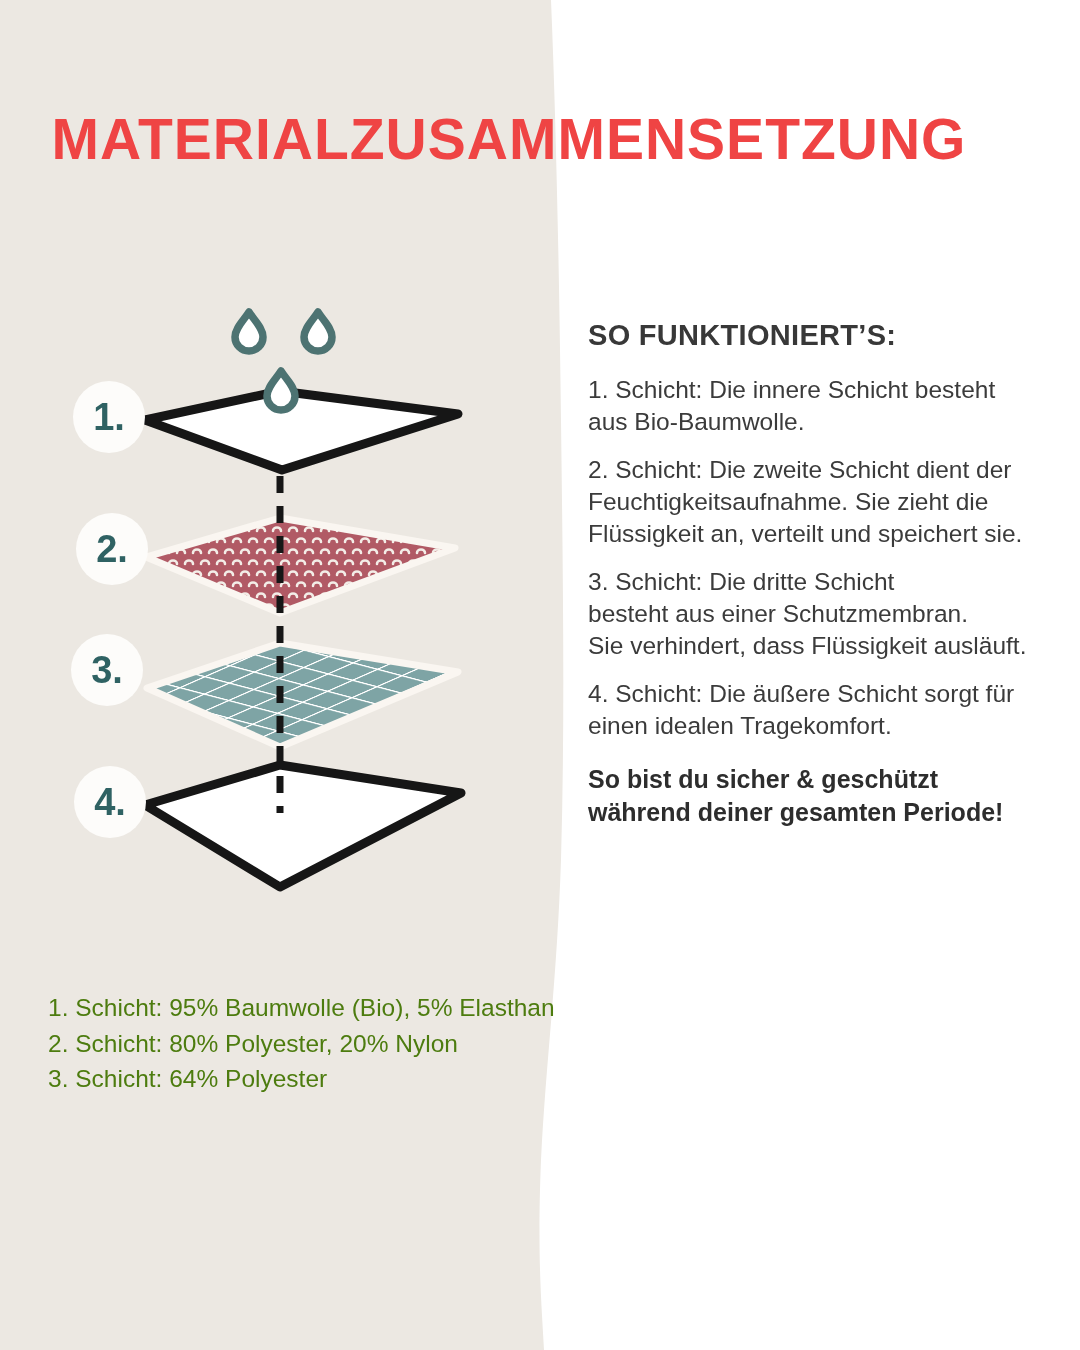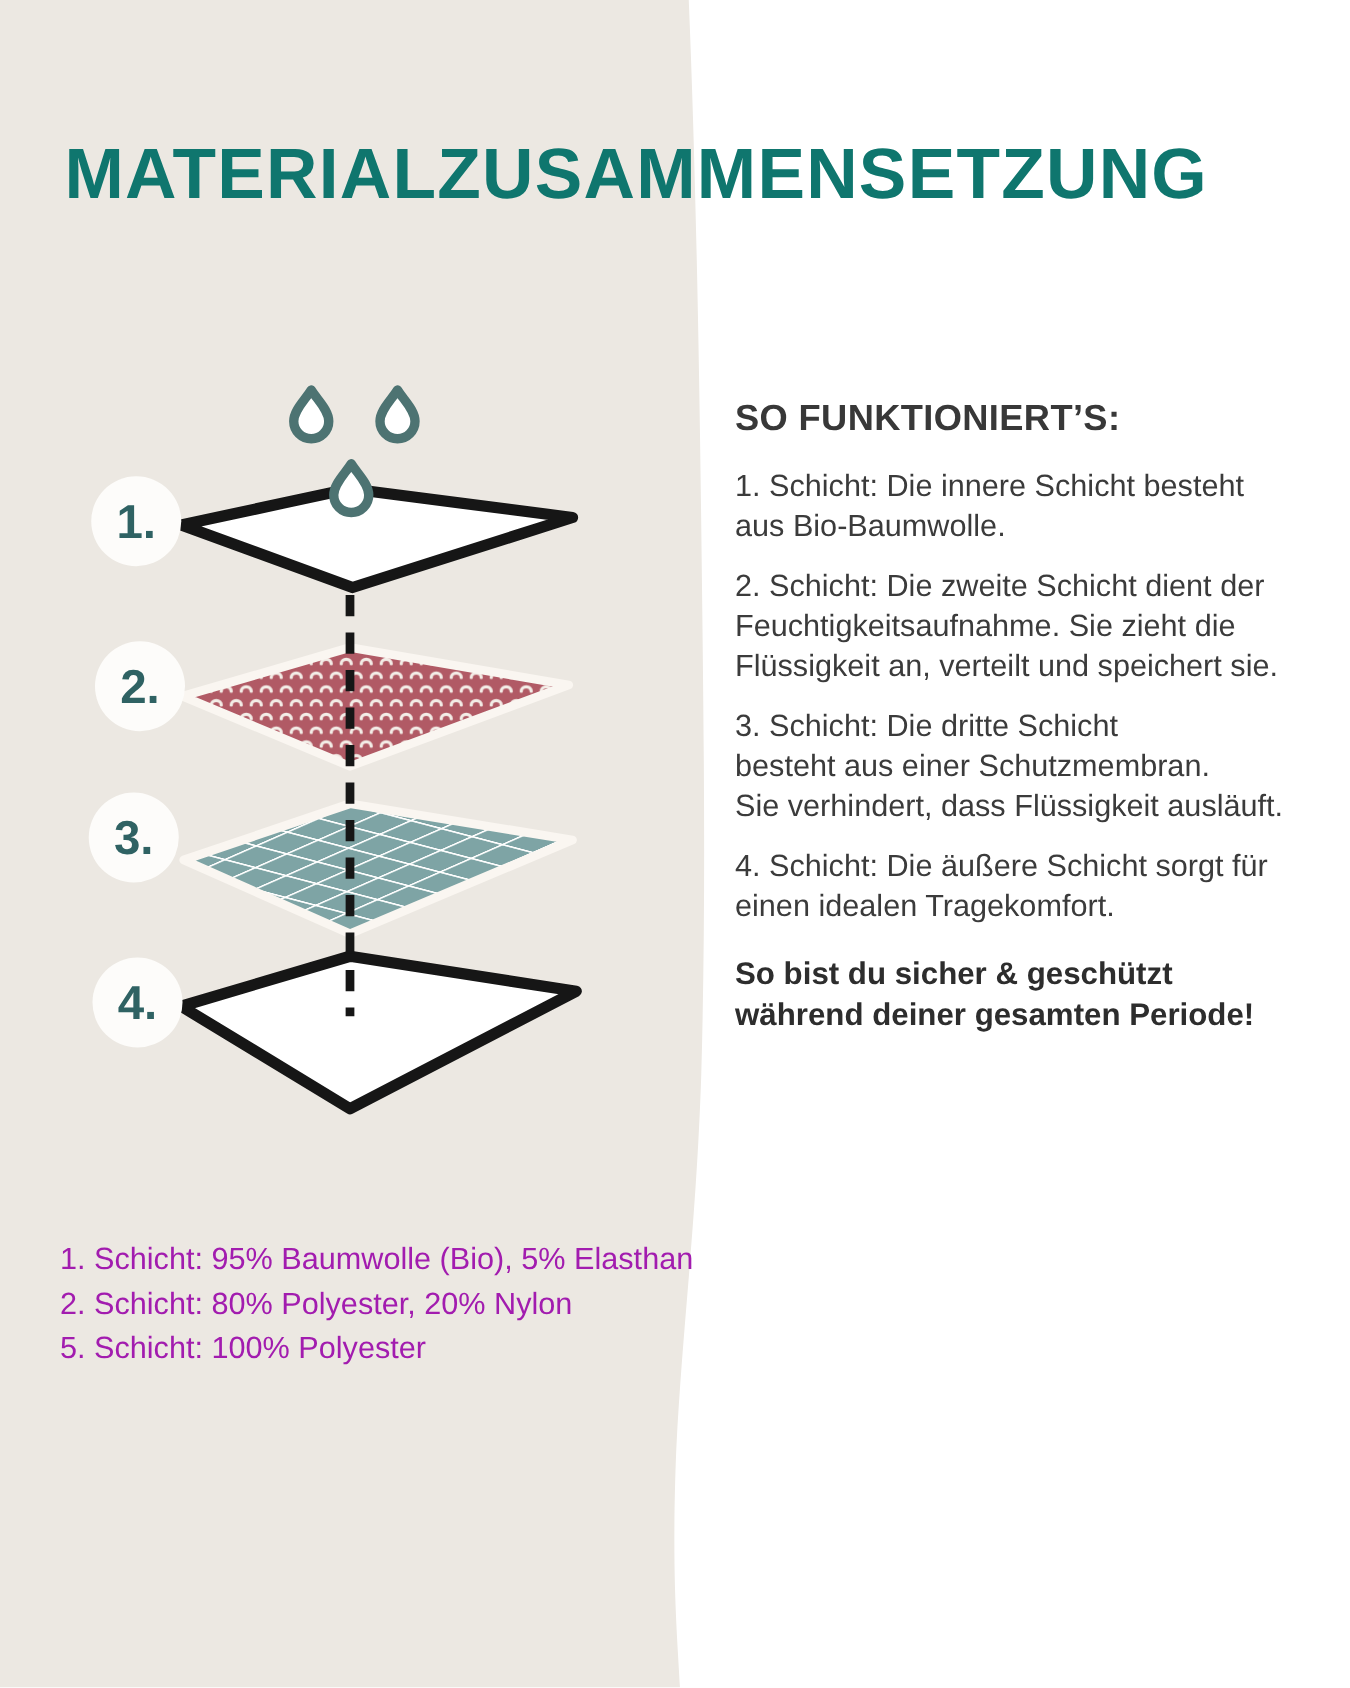--- a/index.html
+++ b/index.html
@@ -7,41 +7,41 @@
     width:1080px;height:1350px;position:relative;overflow:hidden;
     background:#ffffff;
     font-family:"Liberation Sans", sans-serif;
     color:#3a3a3a;
   }
   .bg-svg{position:absolute;left:0;top:0;}
   .page-title{
     position:absolute;top:110px;left:0;width:1004px;
     text-align:center;padding-left:14px;box-sizing:border-box;
     font-size:57px;font-weight:bold;letter-spacing:1px;line-height:1.05;
-    color:#0f766e;
+    color:#ef4444;
   }
   .diagram-svg{position:absolute;left:55px;top:293px;}
   .right-col{
     position:absolute;left:588px;top:318px;width:500px;
   }
   .right-heading{
     font-size:29px;font-weight:bold;letter-spacing:0.3px;
     color:#383838;margin:0 0 22px 0;line-height:34px;
   }
   .para{
     font-size:24.5px;line-height:32px;margin:0 0 16px 0;
     white-space:pre-line;color:#3b3b3b;
   }
   .highlight{
     font-size:25px;line-height:33px;font-weight:bold;
     white-space:pre-line;color:#2d2d2d;margin-top:21px;
   }
   .comp-list{
     position:absolute;left:48px;top:990px;
-    font-size:24.5px;line-height:35.5px;color:#a21caf;
+    font-size:24.5px;line-height:35.5px;color:#4d7c0f;
   }
   .comp-item{white-space:nowrap;}
   .num-label{
     font-size:38px;font-weight:bold;
     font-family:"Liberation Sans", sans-serif;
   }
 </style>
 </head>
 <body>
 
@@ -107,14 +107,14 @@
 Sie verhindert, dass Flüssigkeit ausläuft.</p>
   <p class="para">4. Schicht: Die äußere Schicht sorgt für
 einen idealen Tragekomfort.</p>
   <div class="highlight">So bist du sicher &amp; geschützt
 während deiner gesamten Periode!</div>
 </div>
 
 <div class="comp-list">
   <div class="comp-item">1. Schicht: 95% Baumwolle (Bio), 5% Elasthan</div>
   <div class="comp-item">2. Schicht: 80% Polyester, 20% Nylon</div>
-  <div class="comp-item">5. Schicht: 100% Polyester</div>
+  <div class="comp-item">3. Schicht: 64% Polyester</div>
 </div>
 
 </body></html>

